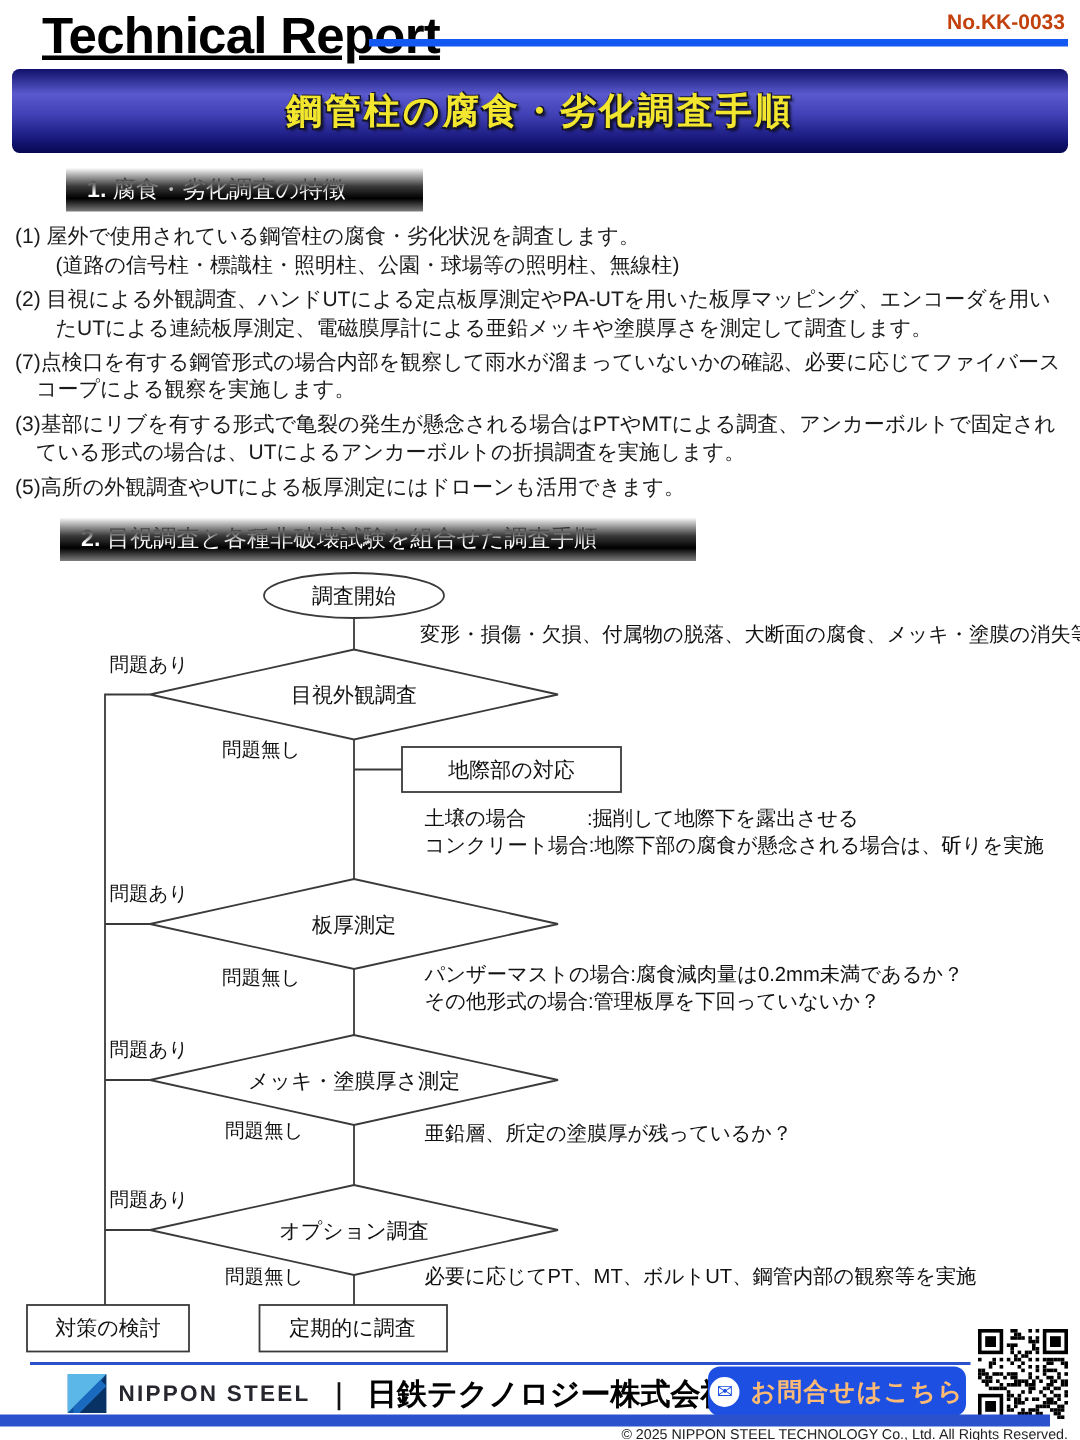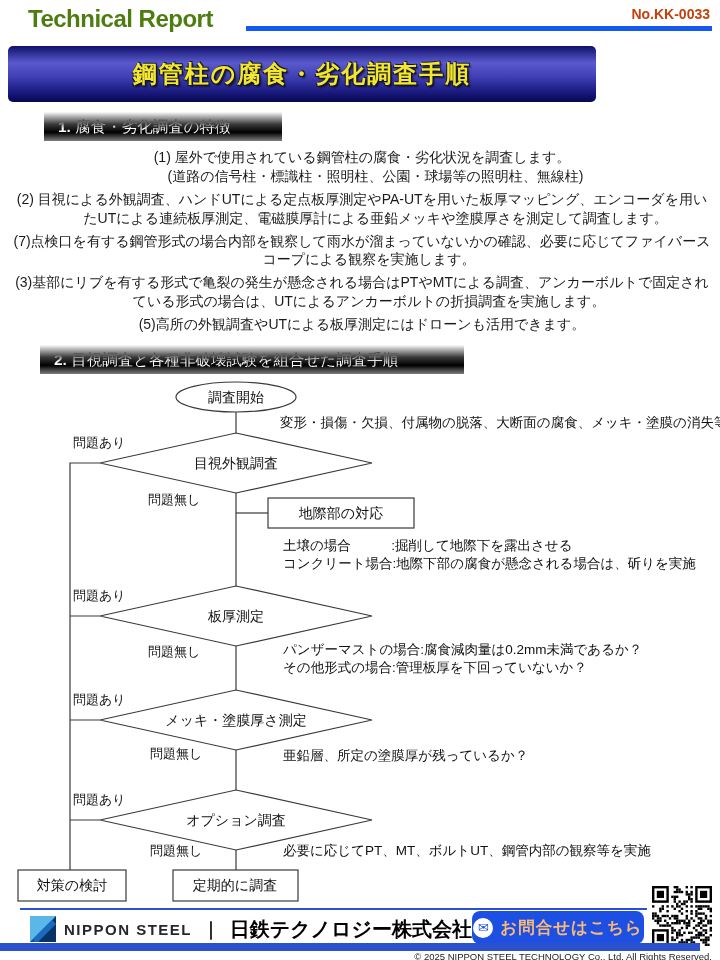--- a/index.html
+++ b/index.html
@@ -1,61 +1,61 @@
 <!DOCTYPE html>
 <html><head>
 <meta charset="utf-8">
 <style>
   html,body{margin:0;padding:0;background:#fff;}
   .page{position:relative;width:720px;height:960px;background:#fff;overflow:hidden;
         font-family:"Liberation Sans","DejaVu Sans",sans-serif;color:#1a1a1a;}
 
   
-  .tr-title{position:absolute;left:28px;top:5px;font-size:24px;font-weight:bold;
-            color:#4d7c0f;letter-spacing:-0.5px;}
+  .tr-title{position:absolute;left:28px;top:5px;font-size:34px;font-weight:bold;
+            color:#000000;letter-spacing:-0.5px;text-decoration:underline;}
   .doc-no{position:absolute;right:10px;top:6px;font-size:14px;font-weight:bold;color:#c2410c;}
   .title-rule{position:absolute;left:246px;top:26px;width:466px;height:5px;background:#1458f2;}
 
   
-  .banner{position:absolute;left:8px;top:46px;width:588px;height:56px;border-radius:5px;
+  .banner{position:absolute;left:8px;top:46px;width:704px;height:56px;border-radius:5px;
           background:linear-gradient(180deg,#10106a 0%,#5a5ace 30%,#4040b4 55%,#1a1a80 82%,#070750 100%);
           display:flex;align-items:center;justify-content:center;}
   .banner span{font-size:24px;font-weight:bold;color:#f2e72e;letter-spacing:2px;
           text-shadow:1px 1px 0 #15152a,-1px 1px 0 #15152a,1px -1px 0 #15152a,2px 2px 2px rgba(0,0,0,.7);}
 
   
   .sec-head{position:absolute;height:29px;line-height:29px;padding:0 14px;box-sizing:border-box;
             background:linear-gradient(180deg,#fdfdfd 0%,#c2c2c2 12%,#3a3a3a 42%,#000 70%,#7d7d7d 100%);margin-left:26px;}
   .sec-head .sec-txt{font-size:15.5px;color:#fff;}
   @supports ((-webkit-background-clip:text) or (background-clip:text)){
     .sec-head .sec-txt{background:linear-gradient(180deg,#2e2e2e 0%,#777 32%,#fff 62%,#fff 100%);
       -webkit-background-clip:text;background-clip:text;color:transparent;}
   }
   .sec1{left:18px;top:112px;width:238px;}
   .sec2{left:14px;top:345px;width:424px;}
   .sec-num{font-weight:bold;}
 
   
   .s1-body{position:absolute;left:10px;top:148px;width:704px;font-size:14px;line-height:1.35;}
-  .s1-item{margin-bottom:4px;white-space:pre-wrap;text-align:center;}
+  .s1-item{margin-bottom:4px;white-space:pre-wrap;}
   .ind-lg{padding-left:27px;text-indent:-27px;}
   .ind-sm{padding-left:14px;text-indent:-14px;}
 
   
   .flow{position:absolute;left:0;top:378px;}
   .flow .shape{fill:#fff;stroke:#3a3a3a;stroke-width:1.2;}
   .flow .wire{stroke:#3a3a3a;stroke-width:1.2;fill:none;}
   .flow text{fill:#111;}
   .node-t{font-size:14px;text-anchor:middle;}
   .lbl-t{font-size:13px;}
   .note-t{font-size:13.5px;}
 
   
   .f-rule{position:absolute;left:20px;top:908px;width:627px;height:2px;background:#2b52cc;}
-  .f-brand{position:absolute;left:30px;top:911px;height:36px;display:flex;align-items:center;}
+  .f-brand{position:absolute;left:45px;top:911px;height:36px;display:flex;align-items:center;}
   .ns-name{font-size:15px;font-weight:bold;letter-spacing:1.5px;color:#26262e;margin-left:8px;}
   .ns-sep{font-size:18px;font-weight:bold;color:#111;margin:0 10px;}
   .ns-company{font-size:20px;font-weight:bold;color:#000;}
   .contact-btn{position:absolute;left:472px;top:911px;width:172px;height:33px;border-radius:8px;
                background:#1d50e2;border:none;display:flex;align-items:center;justify-content:center;
                gap:7px;cursor:pointer;padding:0;}
   .contact-ic{width:20px;height:20px;border-radius:50%;background:#fff;color:#1d50e2;
               display:flex;align-items:center;justify-content:center;font-size:13px;line-height:1;}
   .contact-lb{color:#fdba74;font-size:16.5px;font-weight:bold;letter-spacing:1px;
               font-family:"Liberation Sans","DejaVu Sans",sans-serif;}

